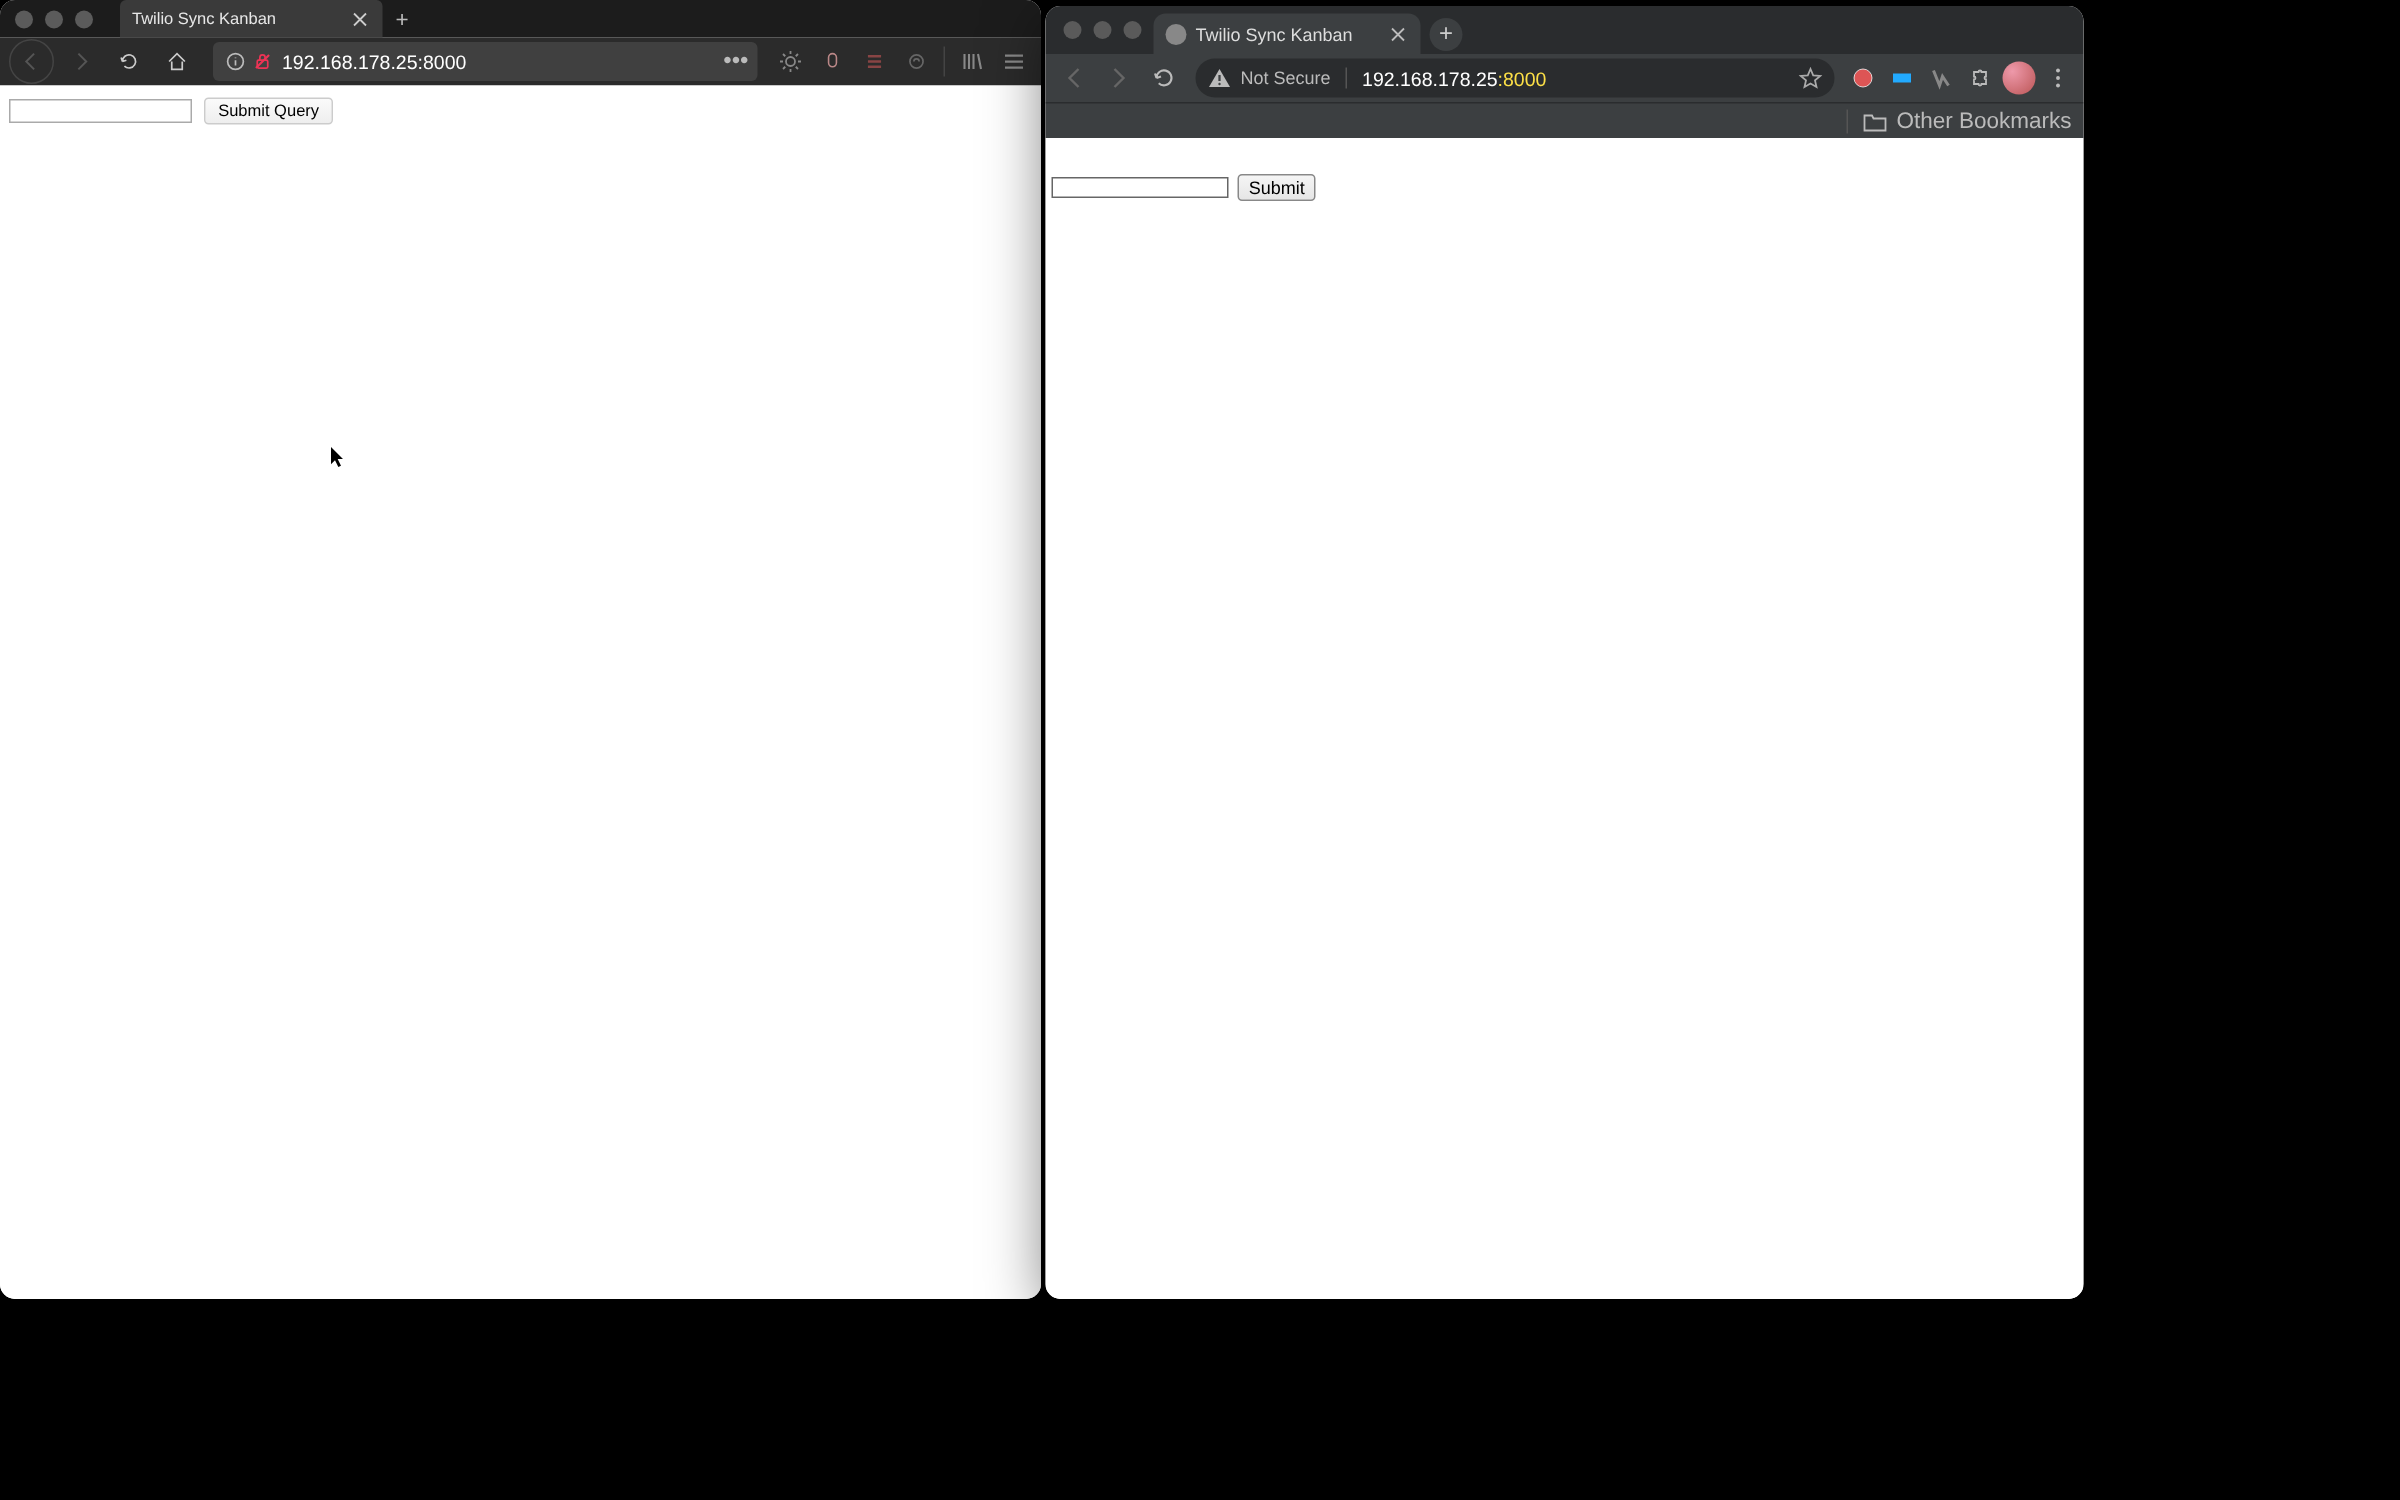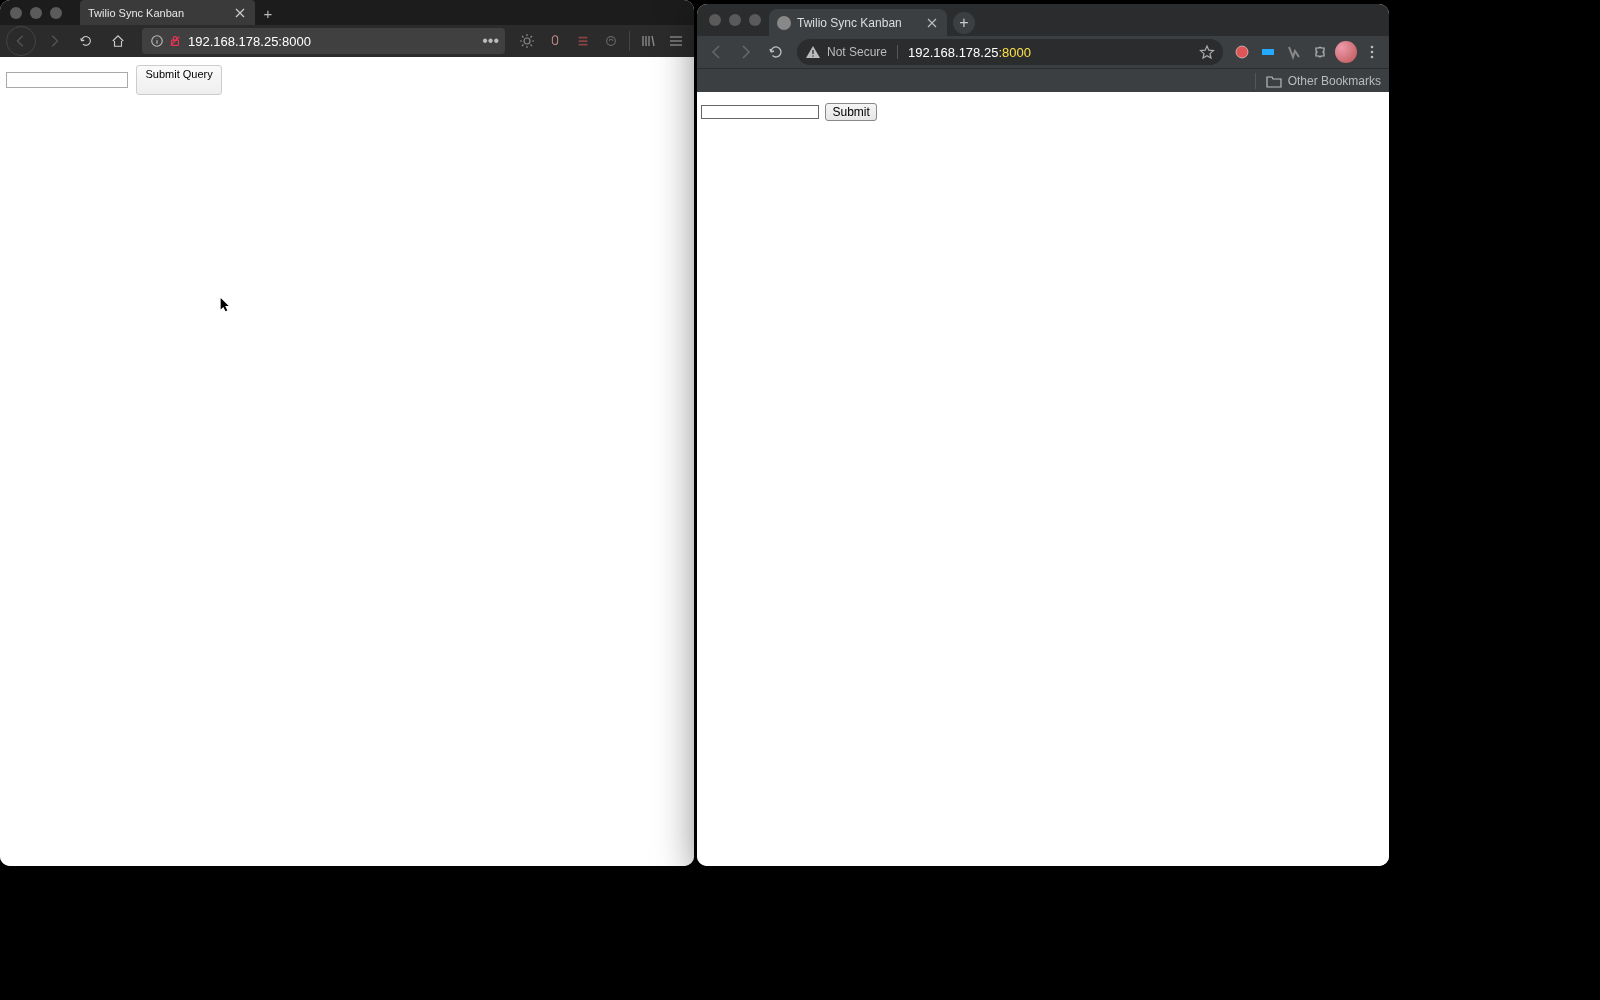--- a/index.html
+++ b/index.html
@@ -139,21 +139,21 @@
       width: 122px;
       height: 16px;
       border: 1px solid #aaa;
       background: #fff;
       font-size: 11px;
       padding: 0 2px;
       vertical-align: middle;
     }
     .ff-submit {
       display: inline-block;
-      height: 30px;
+      height: 18px;
       border: 1px solid #ccc;
       border-radius: 3px;
       background: linear-gradient(#fafafa,#eee);
       font-size: 11px;
       padding: 0 8px;
       line-height: 16px;
       margin-left: 4px;
       vertical-align: middle;
     }
 
@@ -259,30 +259,30 @@
       width:22px;height:22px;border-radius:50%;
       background: radial-gradient(circle at 30% 30%, #e9a, #b55);
     }
 
     .ch-bookbar {
       height: 24px;
       background:#3c3f41;
       border-top:1px solid #2a2c2e;
       display:flex;align-items:center;justify-content:flex-end;
       padding: 0 8px;
-      font-size: 12px; color:#bbb;
+      font-size: 15px; color:#bbb;
       gap:6px;
     }
     .ch-bookbar .divider { width:1px;height:16px;background:#555;margin:0 4px; }
 
     .ch-page {
       background:#fff;
       height: calc(100% - 88px);
       position:relative;
-      padding: 10px 4px;
+      padding: 24px 4px;
     }
     .ch-page input[type=text] {
       width: 118px;
       height: 14px;
       border: 1px solid #666;
       background:#fff;
       font-size: 11px;
       padding: 0 2px;
       vertical-align: middle;
     }

